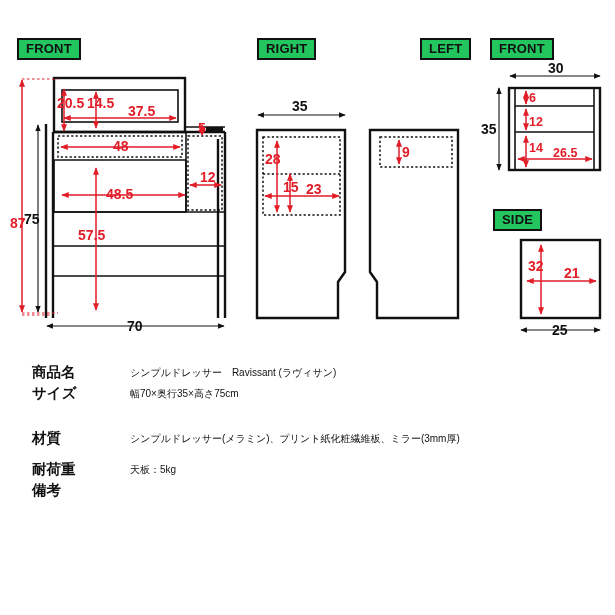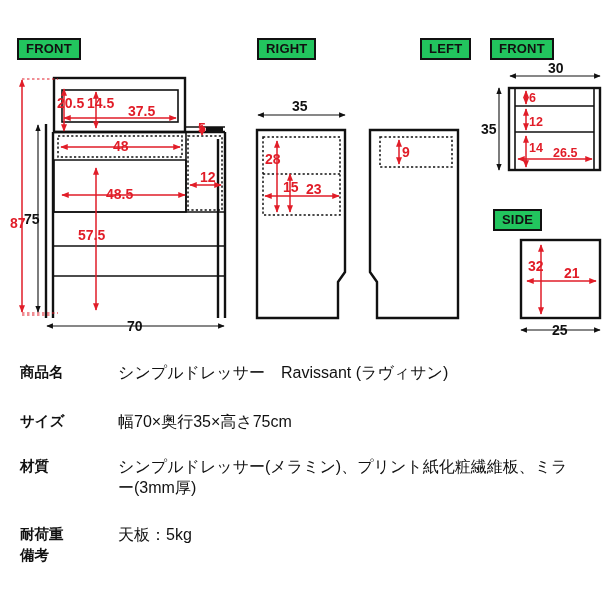--- a/index.html
+++ b/index.html
@@ -13,33 +13,33 @@
 
   
   .viewlabel{
     position:absolute;border:2px solid #111;background:#22c55e;
     font-size:13px;font-weight:600;letter-spacing:.2px;
     padding:1px 7px 2px 7px;line-height:15px;color:#111;white-space:nowrap;
   }
 
   
   #spec{position:absolute;left:0;top:352px;width:615px;}
-  .row{display:flex;align-items:flex-start;padding:0 0 0 0;}
+  .row{display:flex;align-items:flex-start;padding:0 0 0 12px;}
   .row .lab{
     width:118px;min-width:118px;padding-left:20px;box-sizing:border-box;
     font-weight:700;font-size:14.5px;color:#111;line-height:20px;
   }
   .row .val{
-    font-size:16px;color:#111;line-height:21px;font-weight:400;
+    font-size:10px;color:#111;line-height:21px;font-weight:400;
     padding-right:14px;
   }
   .r1{margin-top:10px}
-  .r2{margin-top:28px}
+  .r2{}
   .r3{margin-top:24px}
-  .r4{margin-top:26px}
+  .r4{margin-top:10px}
   .r5{}
 </style>
 </head>
 <body>
 
 <div id="stage">
 
   <div class="viewlabel" style="left:17px;top:38px;">FRONT</div>
   <div class="viewlabel" style="left:257px;top:38px;">RIGHT</div>
   <div class="viewlabel" style="left:376px;top:38px;margin-left:44px;">LEFT</div>

